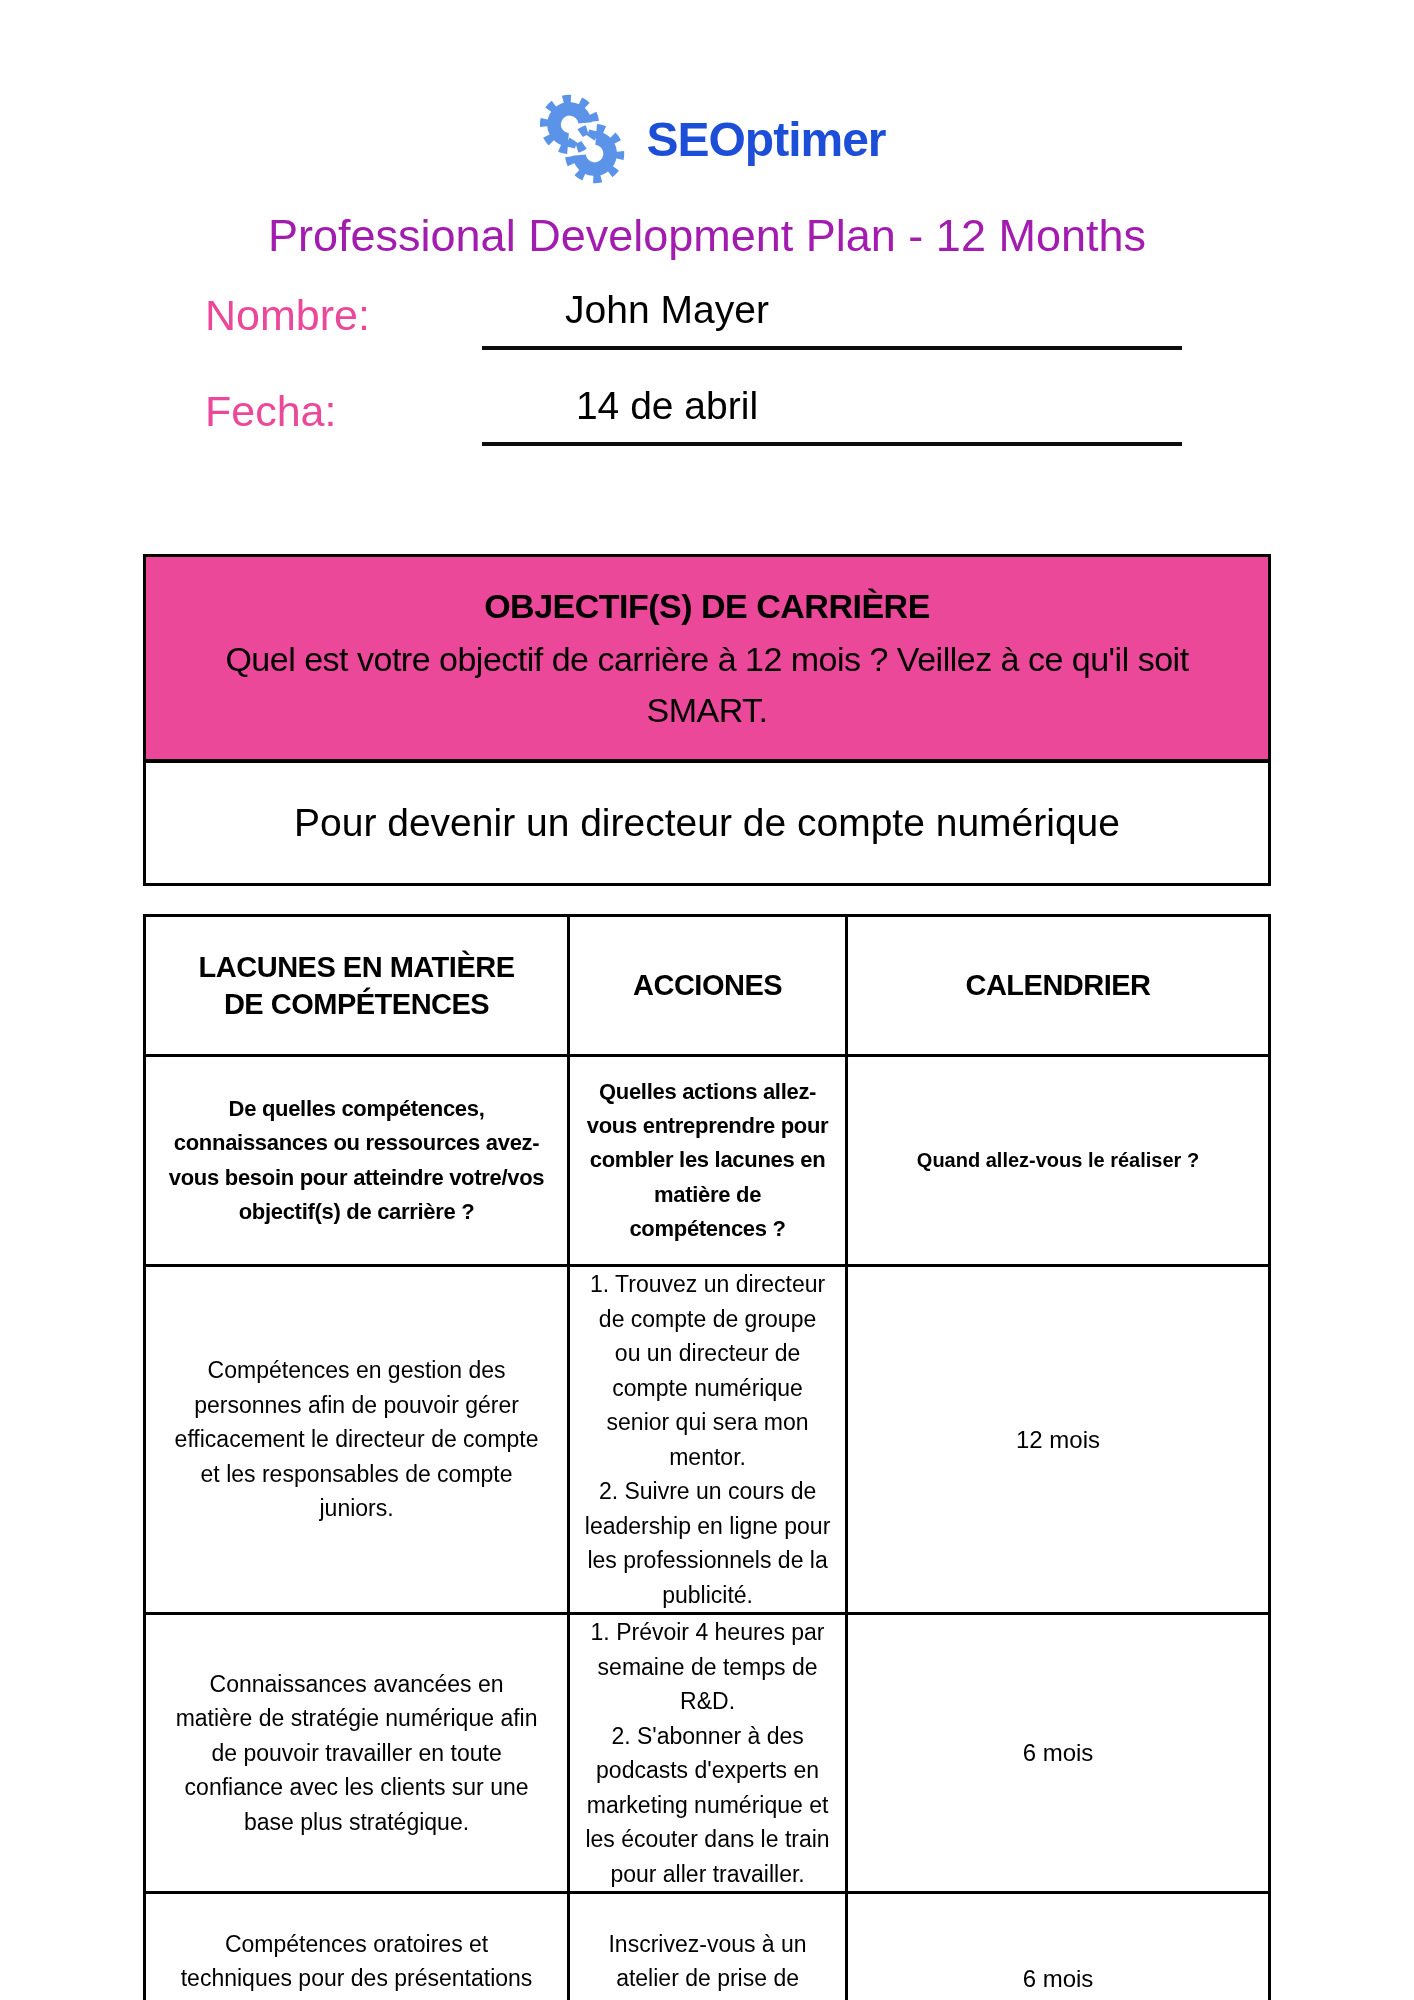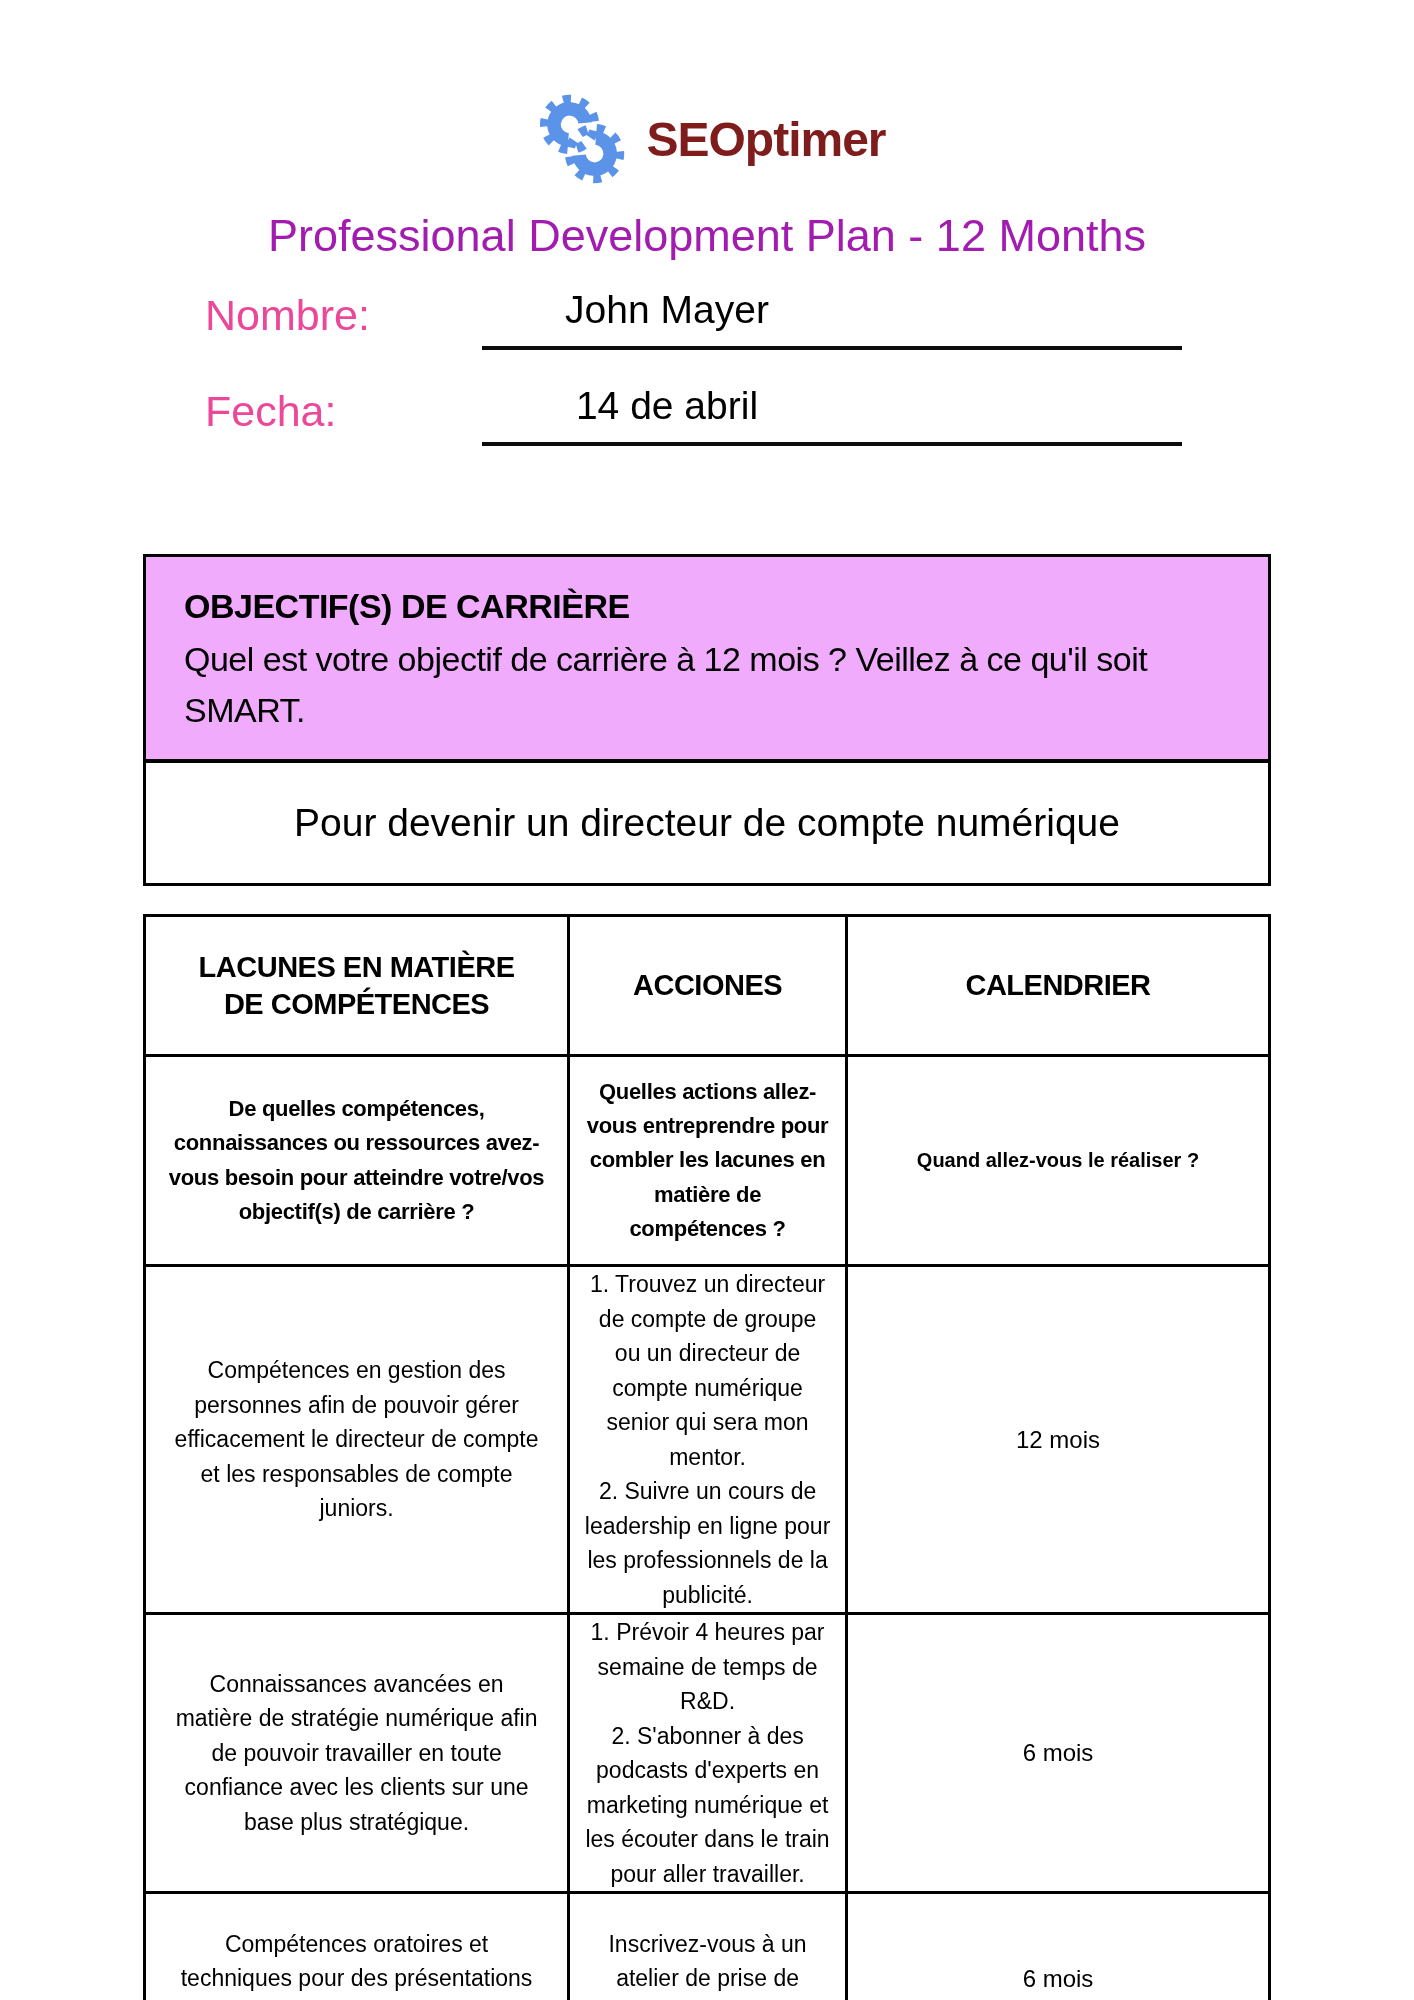--- a/index.html
+++ b/index.html
@@ -16,21 +16,21 @@
   
   .logo-row {
     margin-top: 88px;
     height: 102px;
     display: flex; align-items: center; justify-content: center;
     gap: 14px;
   }
   .logo-icon { width: 104px; height: 104px; flex: 0 0 auto; }
   .brand-text {
     font-size: 48px; font-weight: bold; letter-spacing: -1px;
-    color: #7f1d1d;
+    color: #1d4ed8;
   }
 
   
   .doc-title {
     margin-top: 20px;
     text-align: center;
     font-size: 45px;
     font-weight: 500;
     color: #a21caf;
   }
@@ -48,23 +48,24 @@
     padding: 0 330px 14px 0;
     white-space: nowrap;
   }
 
   
   .objective-box {
     margin: 108px 143px 0;
     border: 3px solid #000;
   }
   .objective-head {
-    background: #f0abfc;
+    background: #ec4899;
     border-bottom: 4px solid #000;
     height: 206px;
+    text-align: center;
     padding: 30px 38px 0;
     overflow: hidden;
   }
   .objective-heading {
     font-size: 34px; font-weight: bold; letter-spacing: -0.5px;
     margin-bottom: 8px;
   }
   .objective-question {
     font-size: 34px; letter-spacing: -0.5px; line-height: 1.5;
   }

